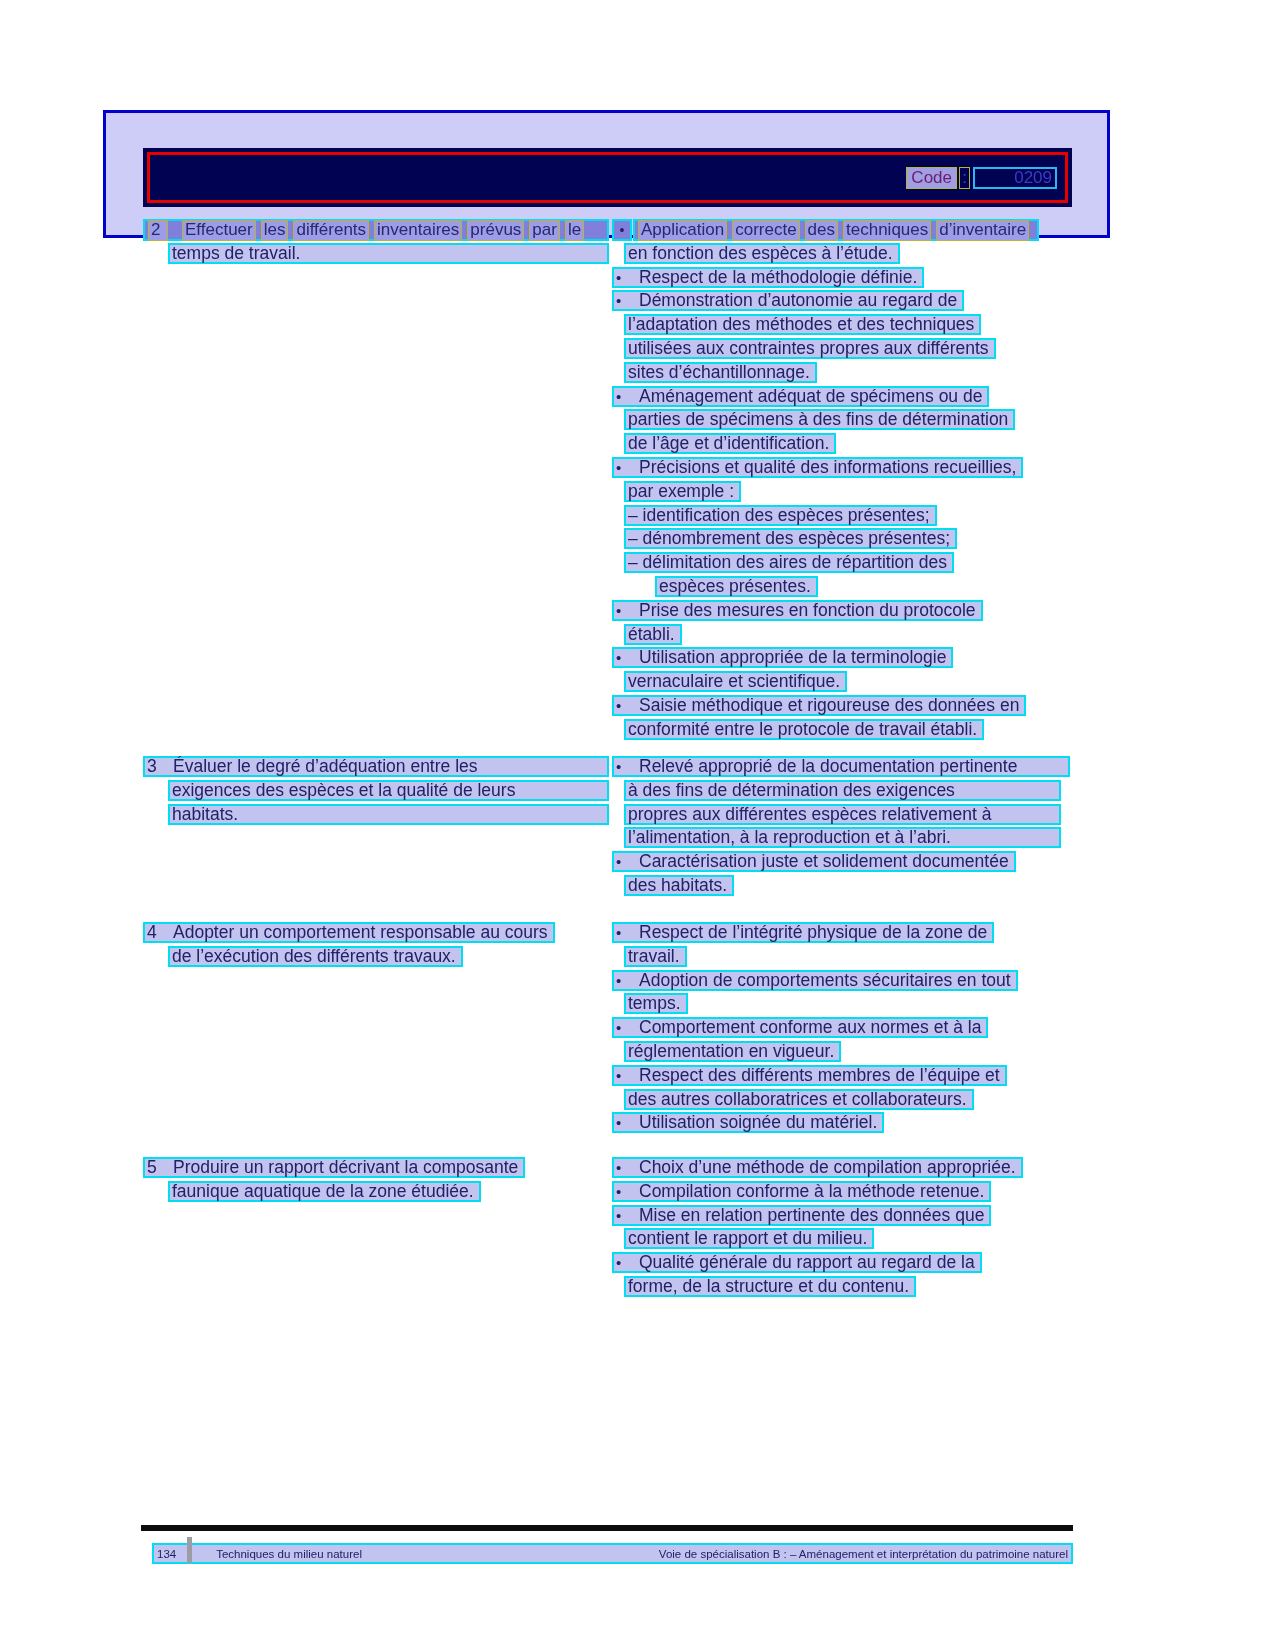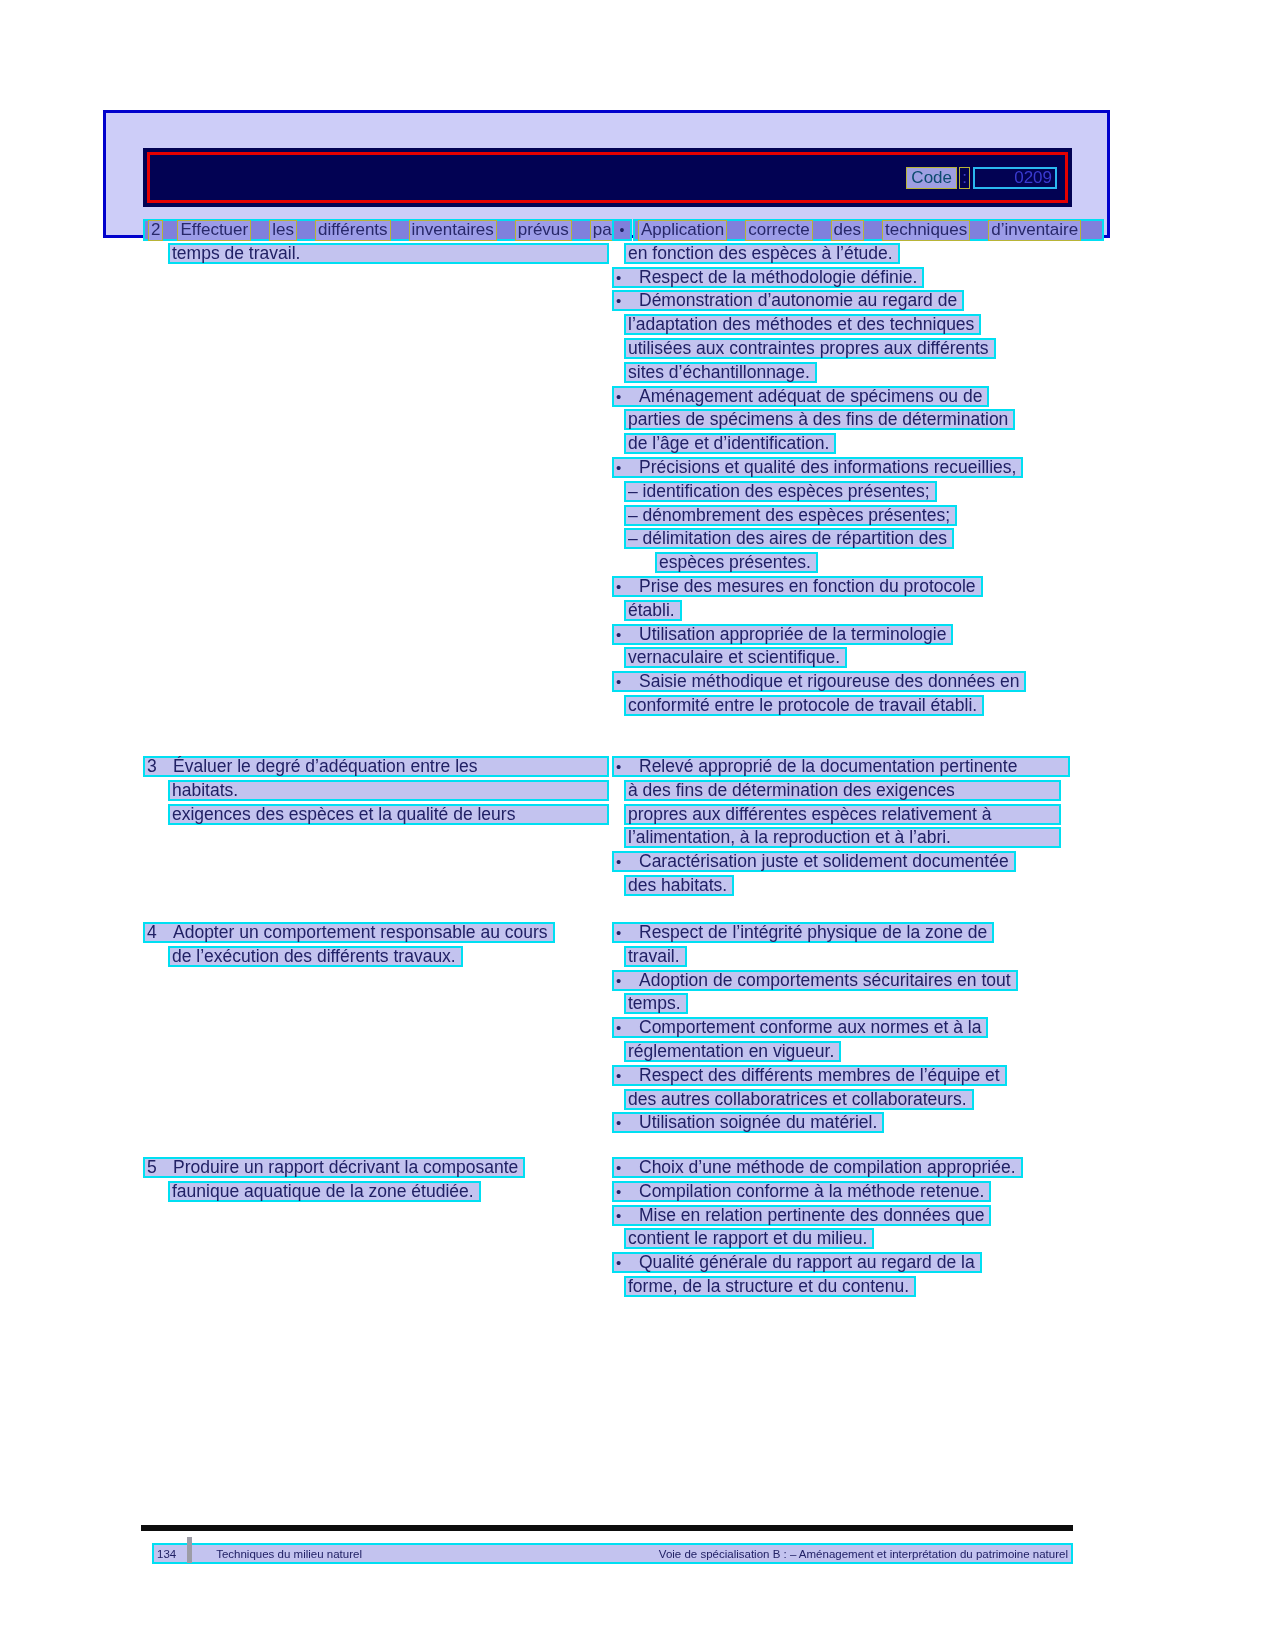--- a/index.html
+++ b/index.html
@@ -8,21 +8,21 @@
 
   
   .top-box{position:absolute;left:103px;top:110px;width:1001px;height:122px;
            background:#cdcdf8;border:3px solid #0101cc;}
   .navy-bar{position:absolute;left:37px;top:35px;width:929px;height:59px;
             background:#020253;box-sizing:border-box;padding:4px;}
   .red-frame{width:100%;height:100%;box-sizing:border-box;border:3px solid #e60000;
              background:#020253;position:relative;}
   .code-row{position:absolute;right:8px;top:50%;transform:translateY(-50%);
             display:flex;align-items:center;font-size:17px;}
-  .code-label{background:#9f9fe2;border:1px solid #b8b436;color:#0c4a6e;
+  .code-label{background:#9f9fe2;border:1px solid #b8b436;color:#701a75;
               padding:0 4px;height:20px;line-height:19px;}
   .code-sep{border:1px solid #b8b436;color:#4040cc;width:9px;text-align:center;
             height:20px;line-height:19px;margin-left:2px;}
   .code-value{border:2px solid #2bb8f0;color:#3a3ad0;width:84px;height:22px;
               line-height:18px;text-align:right;padding:0 3px;margin-left:3px;
               box-sizing:border-box;}
 
   
   .bodywrap{position:absolute;left:143px;top:219px;width:930px;}
   .row{position:absolute;left:0;width:100%;display:flex;}
@@ -38,21 +38,21 @@
   .fwl{min-width:466px;}
   .fwl2{min-width:441px;}
   .fwr{min-width:458px;}
   .fwr2{min-width:437px;}
   .num{width:26px;flex:none;}
   .bullet{width:23px;flex:none;font-size:15px;}
   .wordstrip{background:#8080dc;padding:0 3px;height:22px;}
   .hl.mini{width:20px;height:22px;background:#8080dc;padding:0;flex:none;
            justify-content:center;font-size:14px;margin-right:1px;}
   .wbox{display:inline-block;background:#9c9ce8;border:1px solid #b8b436;
-        margin-right:18px;padding:0 2px;height:19px;line-height:18px;
+        margin-right:5px;padding:0 2px;height:19px;line-height:18px;
         font-size:17px;color:#28286a;}
   .wbox.num2{width:14px;margin-right:14px;text-align:left;}
 
   
   .footer-bar{position:absolute;left:141px;top:1525px;width:932px;height:6px;
               background:#0d0d0d;}
   .footer-strip{position:absolute;left:152px;top:1543px;width:921px;height:21px;
                 background:#c3c3ef;border:2px solid #00dff2;box-sizing:border-box;
                 display:flex;align-items:center;font-size:11.5px;color:#212165;
                 padding:0 3px;white-space:nowrap;}
@@ -159,20 +159,25 @@
             </span>
           </div>
           <div class="line">
             <span class="hl">
               <span class="bullet">•</span>
               <span>Précisions et qualité des informations recueillies,</span>
             </span>
           </div>
           <div class="line cont">
             <span class="hl">
+              <span>par exemple :</span>
+            </span>
+          </div>
+          <div class="line cont">
+            <span class="hl">
               <span>– identification des espèces présentes;</span>
             </span>
           </div>
           <div class="line cont">
             <span class="hl">
               <span>– dénombrement des espèces présentes;</span>
             </span>
           </div>
           <div class="line cont">
             <span class="hl">
@@ -222,26 +227,26 @@
       <div class="row" style="top: 537px;">
         <div class="col-left">
           <div class="line">
             <span class="hl fwl">
               <span class="num">3</span>
               <span>Évaluer le degré d’adéquation entre les</span>
             </span>
           </div>
           <div class="line cont">
             <span class="hl fwl2">
+              <span>exigences des espèces et la qualité de leurs</span>
+            </span>
+          </div>
+          <div class="line cont">
+            <span class="hl fwl2">
               <span>habitats.</span>
-            </span>
-          </div>
-          <div class="line cont">
-            <span class="hl fwl2">
-              <span>exigences des espèces et la qualité de leurs</span>
             </span>
           </div>
         </div>
         <div class="col-right">
           <div class="line">
             <span class="hl fwr">
               <span class="bullet">•</span>
               <span>Relevé approprié de la documentation pertinente</span>
             </span>
           </div>

